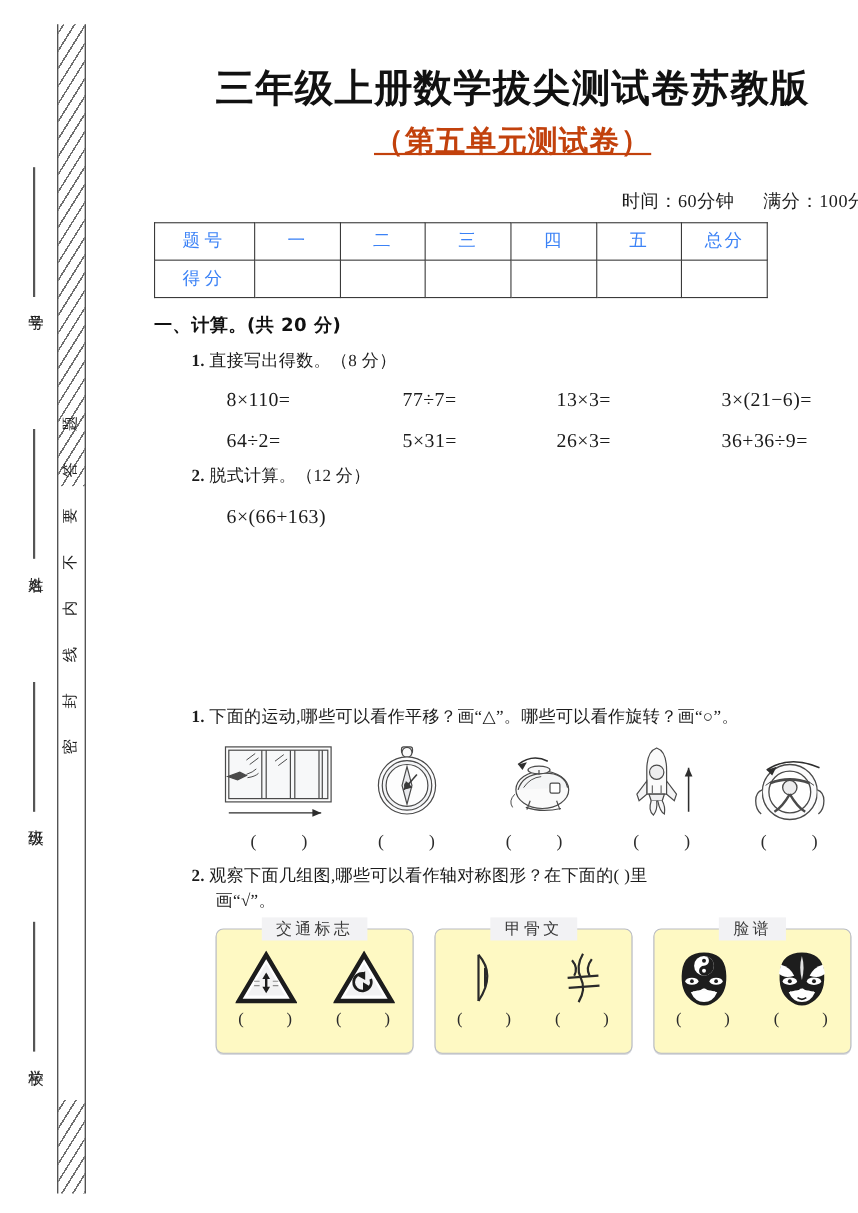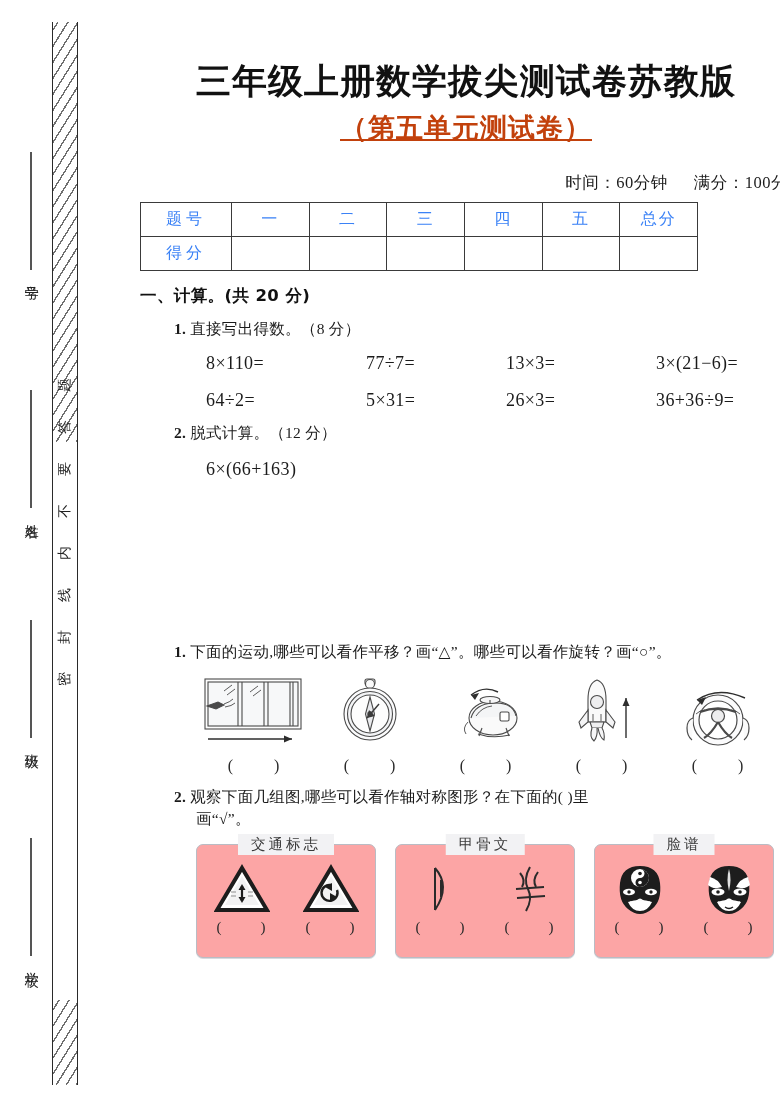--- a/index.html
+++ b/index.html
@@ -228,21 +228,21 @@
     justify-content: space-between;
     margin: 14px 0 0 56px;
     width: 578px;
   }
   .sym-panel {
     position: relative;
     width: 178px;
     height: 112px;
     border: 1.2px solid #b9bcc4;
     border-radius: 7px;
-    background: #fca5a5;
+    background: #fef9c3;
     box-shadow: 0 1px 0 #d8dade;
   }
   .sym-panel-title {
     position: absolute;
     top: -11px;
     left: 50%;
     transform: translateX(-50%);
     background: #f2f2f4;
     padding: 1px 13px;
     font-size: 14.5px;

